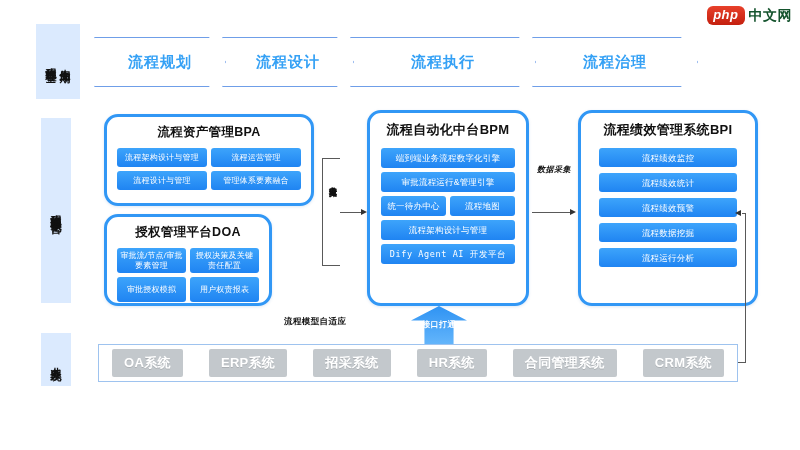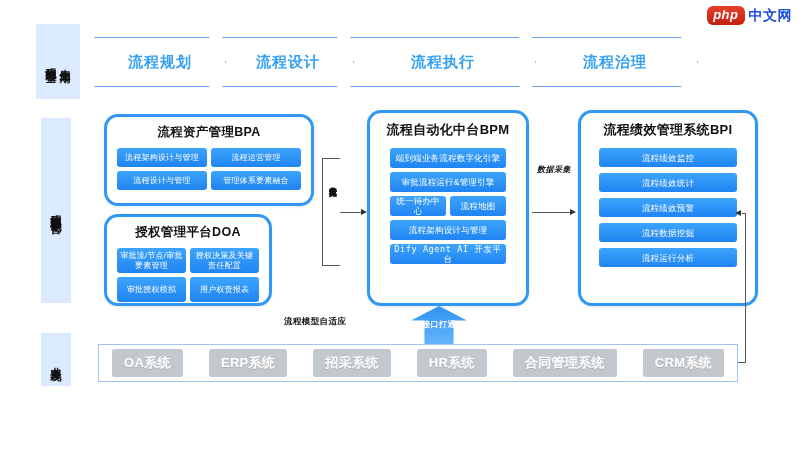--- a/index.html
+++ b/index.html
@@ -12,21 +12,21 @@
   #root { position: relative; width: 800px; height: 450px; background:#fff; }
 
   
   .logo { position: absolute; top: 6px; right: 8px; display: flex; align-items: center; gap: 4px; }
   .logo-php {
     background: linear-gradient(#e8402a,#c4200f);
     color: #fff; font-weight: bold; font-style: italic;
     font-size: 13px; line-height: 16px; padding: 1px 6px 2px;
     border-radius: 6px; letter-spacing: .5px;
   }
-  .logo-cn { color: #1d4ed8; font-size: 14px; font-weight: bold; letter-spacing: .5px; }
+  .logo-cn { color: #14532d; font-size: 14px; font-weight: bold; letter-spacing: .5px; }
 
   
   .band-label {
     position: absolute; background: #dbeafe;
     display: flex; align-items: center; justify-content: center;
     gap: 0px;
   }
   .vtext {
     writing-mode: vertical-rl; text-orientation: upright;
     font-size: 11px; font-weight: bold; color: #111;
@@ -76,21 +76,21 @@
   #card-bpa .chips { margin: 7px 10px 0; border-radius: 19px; }
   #card-bpa .chip { width: calc(50% - 2px); height: 19px; }
   
   #card-doa { left: 104px; top: 214px; width: 168px; height: 92px; }
   #card-doa .card-title { margin-top: 7px; }
   #card-doa .chips { margin: 7px 10px 8px; }
   #card-doa .chip { width: calc(50% - 2px); height: 25px; }
   
   #card-bpm { left: 367px; top: 110px; width: 162px; height: 196px; }
   #card-bpm .card-title { margin-top: 8px; font-size: 13px; }
-  #card-bpm .chips { margin: 9px 20px 0; }
+  #card-bpm .chips { margin: 9px 11px 0; }
   #card-bpm .chip { width: 100%; height: 20px; font-size: 8.5px; }
   #card-bpm .chip.half { width: calc(50% - 2px); }
   
   #card-bpi { left: 578px; top: 110px; width: 180px; height: 196px; }
   #card-bpi .card-title { margin-top: 8px; font-size: 13px; }
   #card-bpi .chips { margin: 9px 18px 0; gap: 6px; }
   #card-bpi .chip { width: 100%; height: 19px; font-size: 8.5px; }
 
   
   #biz-row {

